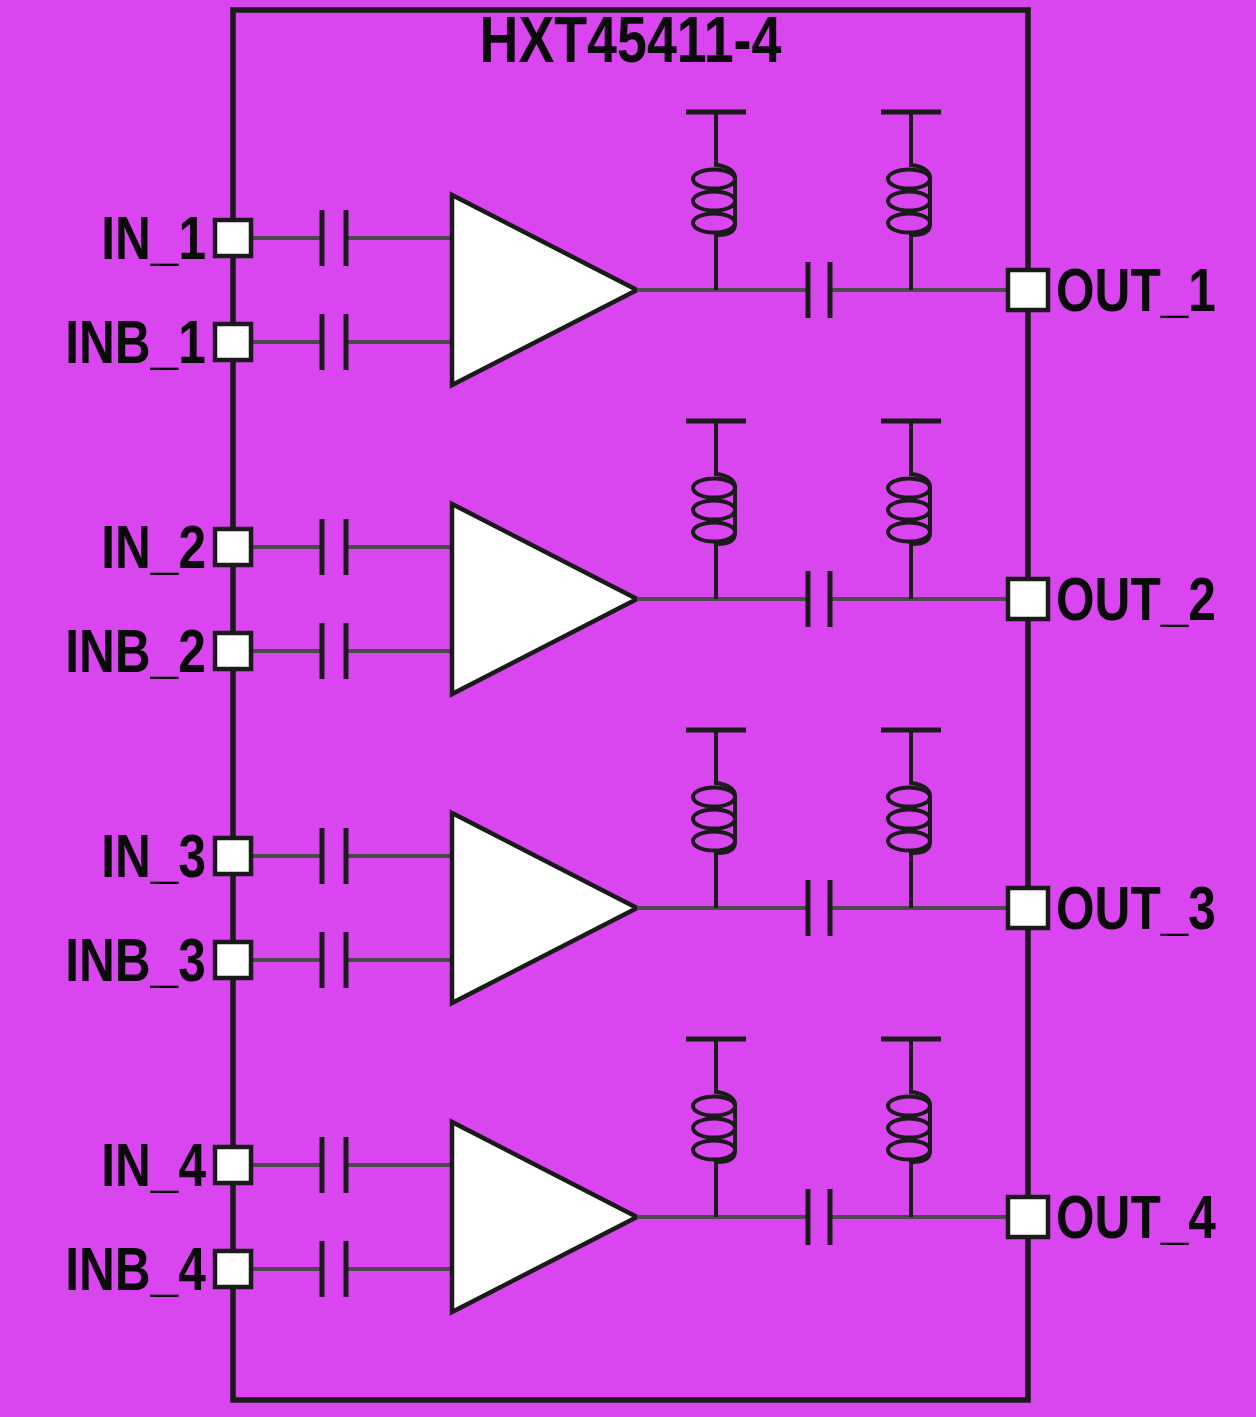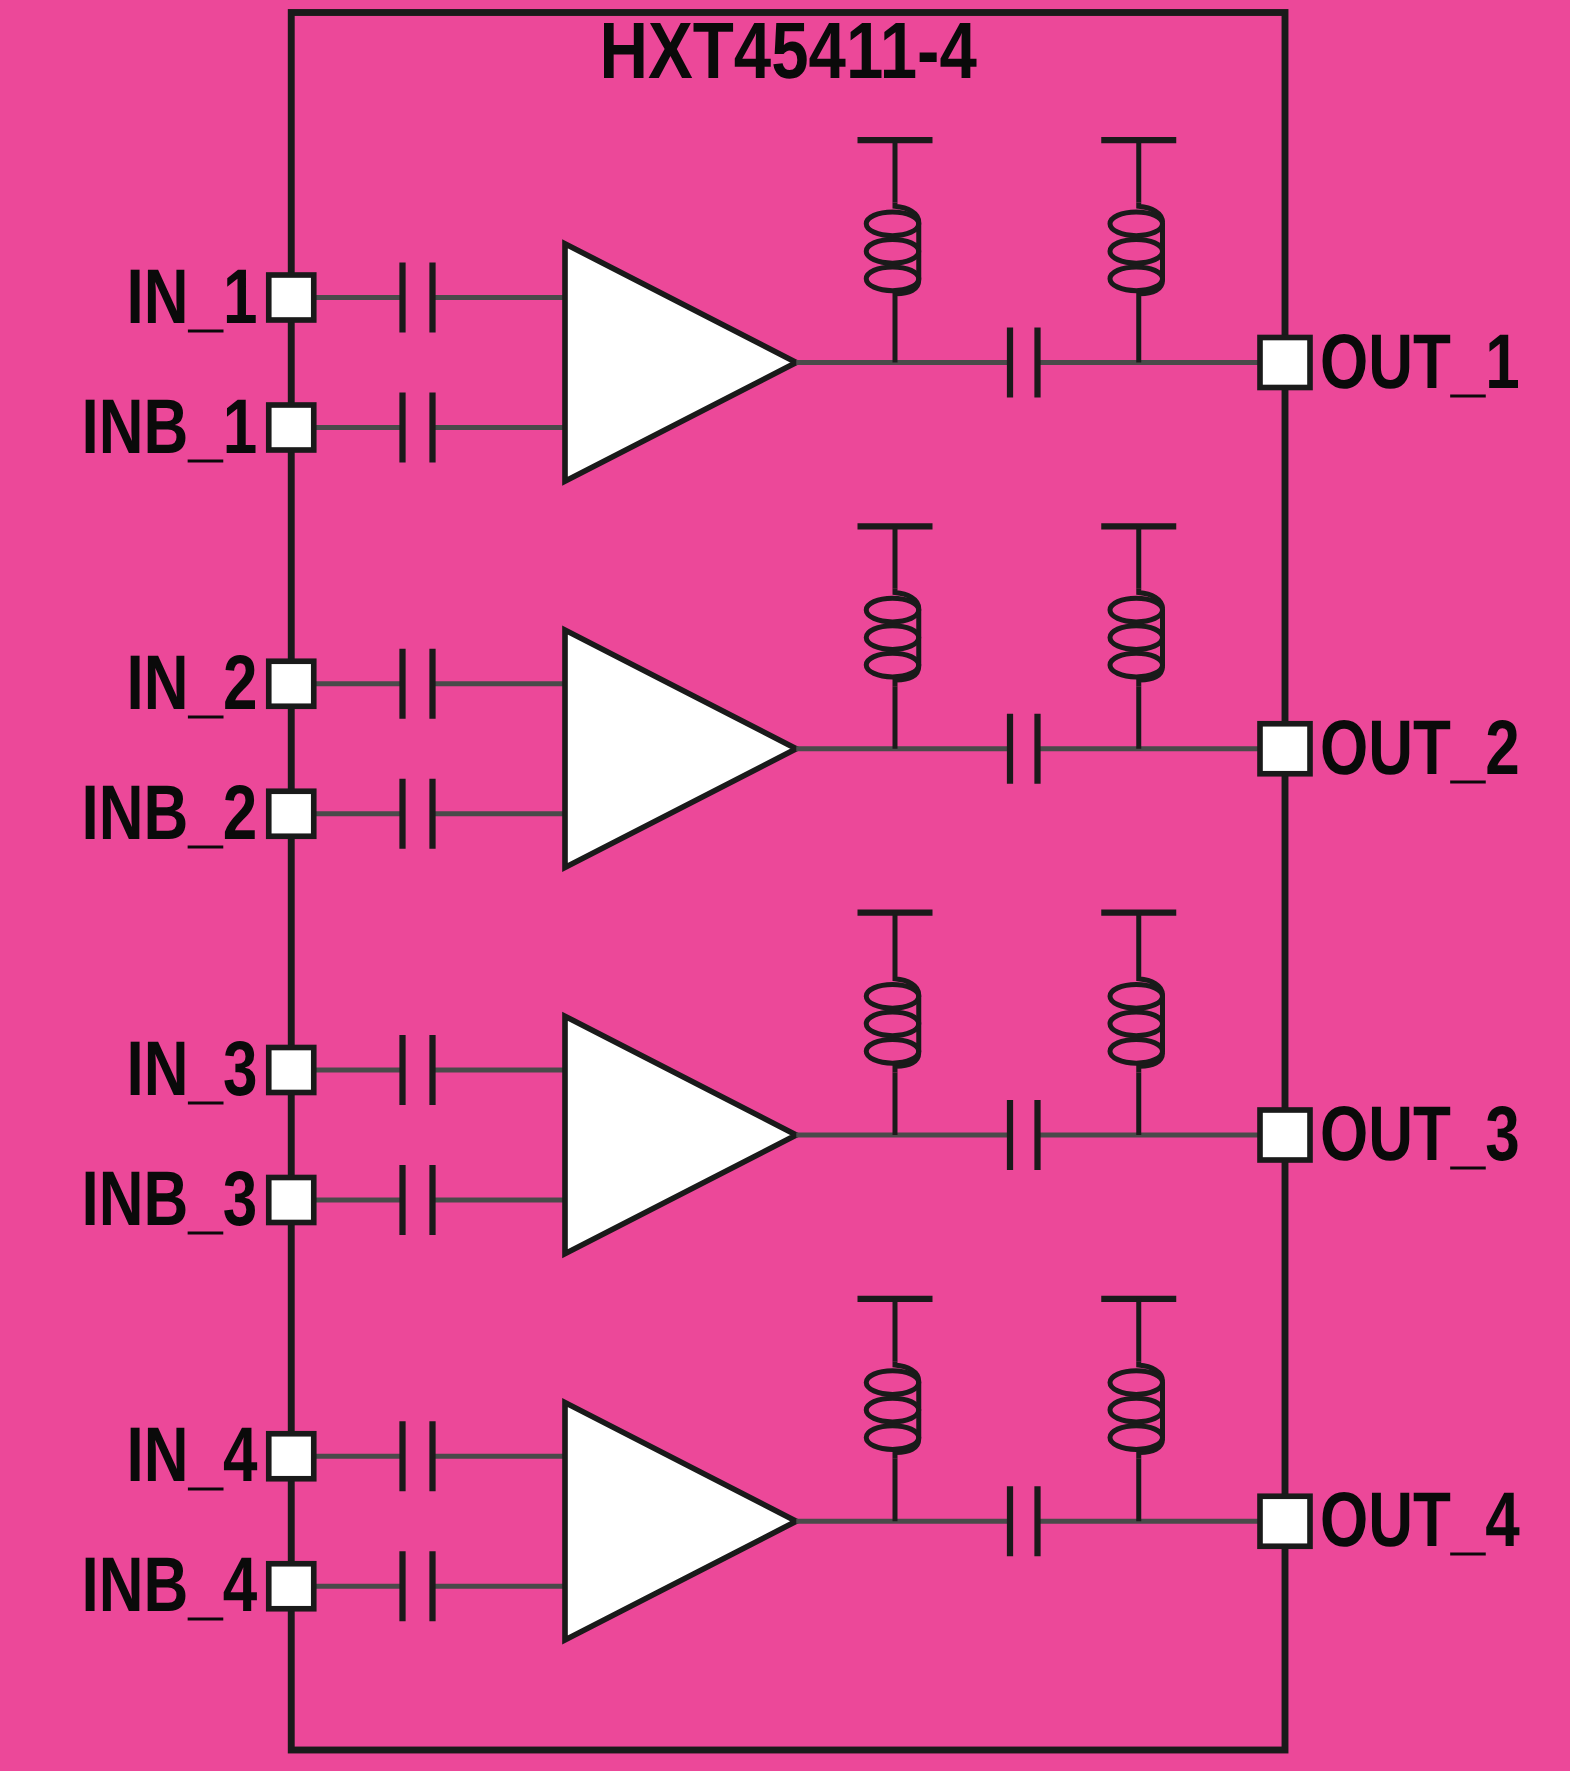--- a/index.html
+++ b/index.html
@@ -1,19 +1,19 @@
 <!DOCTYPE html>
 <html><head>
 <meta charset="utf-8">
 <style>
   html,body{margin:0;padding:0;background:#ffffff;}
   #canvas{
     position:relative;
     width:1256px;height:1417px;
-    background:#ec4899;
+    background:#d946ef;
     font-family:"Liberation Sans",sans-serif;
     overflow:hidden;
   }
   svg{position:absolute;left:0;top:0;}
   .lbl{
     position:absolute;
     font-weight:700;
     font-size:62px;
     line-height:66px;
     color:#0a0a0a;

